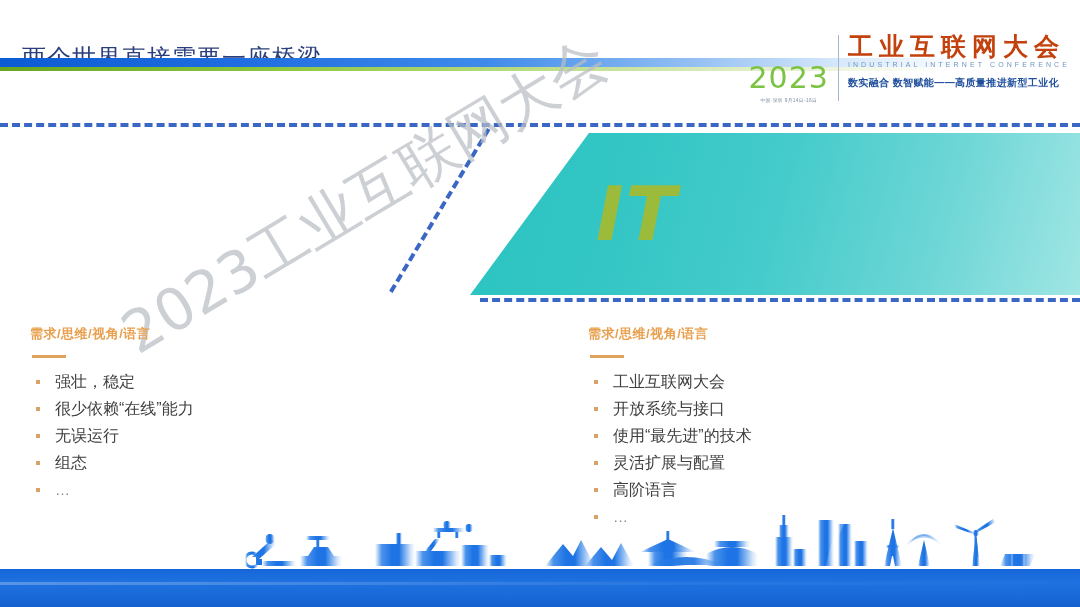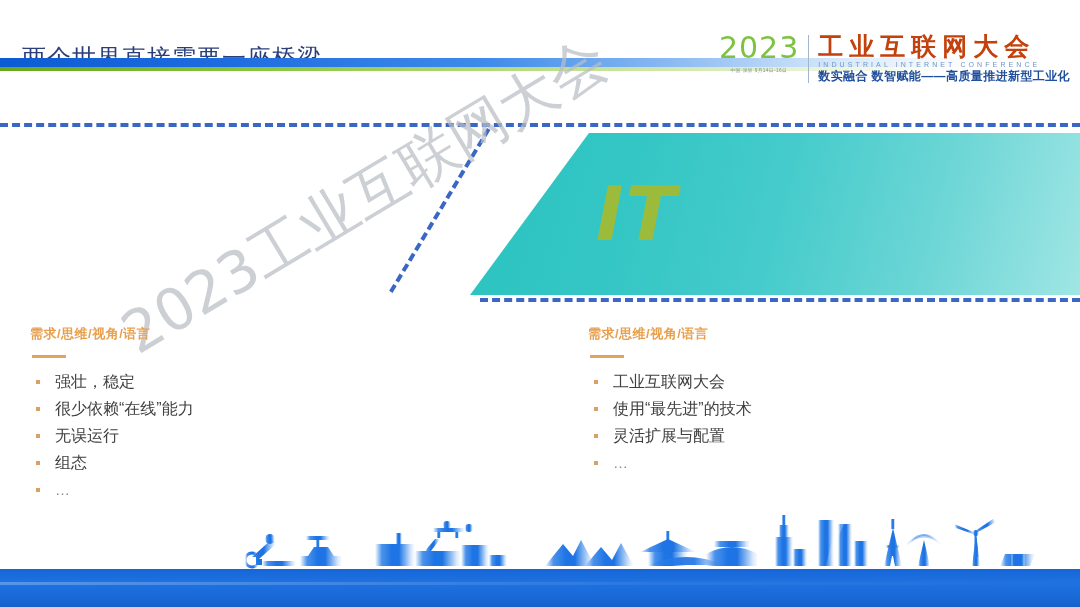--- a/index.html
+++ b/index.html
@@ -24,29 +24,30 @@
     position:absolute;left:0;top:67px;width:1080px;height:4px;
     background:linear-gradient(90deg,#6aa520 0%,#8cc63f 25%,#bcdd86 50%,#e4f0cd 72%,#ffffff 88%);
   }
 
   
   #conference-logo{position:absolute;right:10px;top:33px;display:flex;align-items:flex-start;}
   .logo-left{display:flex;flex-direction:column;align-items:center;padding-right:9px;}
   .logo-year{
     font-size:30px;line-height:30px;color:#7cc243;letter-spacing:1px;font-weight:400;
     font-family:"DejaVu Sans","Liberation Sans",sans-serif;
+    margin-top:30px;
   }
   .logo-date{font-size:5px;color:#7a8b9c;letter-spacing:.4px;margin-top:4px;white-space:nowrap;transform:scale(.95);}
   .logo-divider{width:1px;background:#9fb6cc;margin:2px 9px 2px 0;align-self:stretch;}
   .logo-right{display:flex;flex-direction:column;}
   .logo-cn{
     font-size:25px;line-height:26px;color:#c2410c;font-weight:bold;letter-spacing:6px;white-space:nowrap;
   }
   .logo-en{font-size:7px;color:#6f96c4;letter-spacing:3.1px;white-space:nowrap;margin-top:2px;}
-  .logo-slogan{font-size:12px;color:#1f4e9c;letter-spacing:.4px;white-space:nowrap;margin-top:0;font-weight:bold;}
+  .logo-slogan{font-size:10px;color:#1f4e9c;letter-spacing:.4px;white-space:nowrap;margin-top:8px;font-weight:bold;}
 
   
   #banner{position:absolute;left:0;top:112px;width:1080px;height:200px;}
 
   .dash-top{
     position:absolute;left:0;top:11px;width:1080px;height:0;
     border-top:4px dashed #3a66c4;
   }
   .dash-bottom{
     position:absolute;left:480px;top:186px;width:600px;height:0;
@@ -155,22 +156,24 @@
       <li class="bullet-item">组态</li>
       <li class="bullet-item ellipsis">…</li>
     </ul>
   </div>
 
   <div class="column" id="column-it">
     <div class="col-heading">需求/思维/视角/语言</div>
     <div class="col-divider"></div>
     <ul class="bullet-list">
       <li class="bullet-item">工业互联网大会</li>
+      <li class="bullet-item">开放系统与接口</li>
       <li class="bullet-item">使用“最先进”的技术</li>
       <li class="bullet-item">灵活扩展与配置</li>
+      <li class="bullet-item">高阶语言</li>
       <li class="bullet-item ellipsis">…</li>
     </ul>
   </div>
 
   <div id="skyline">
     <svg id="skyline-svg" viewBox="0 0 1080 62" preserveAspectRatio="none">
       <defs>
         <linearGradient id="sky-fade" x1="0" y1="0" x2="1" y2="0">
           <stop offset="0" stop-color="#2a7fe8" stop-opacity="0"></stop>
           <stop offset="0.17" stop-color="#2a7fe8" stop-opacity="0.85"></stop>

